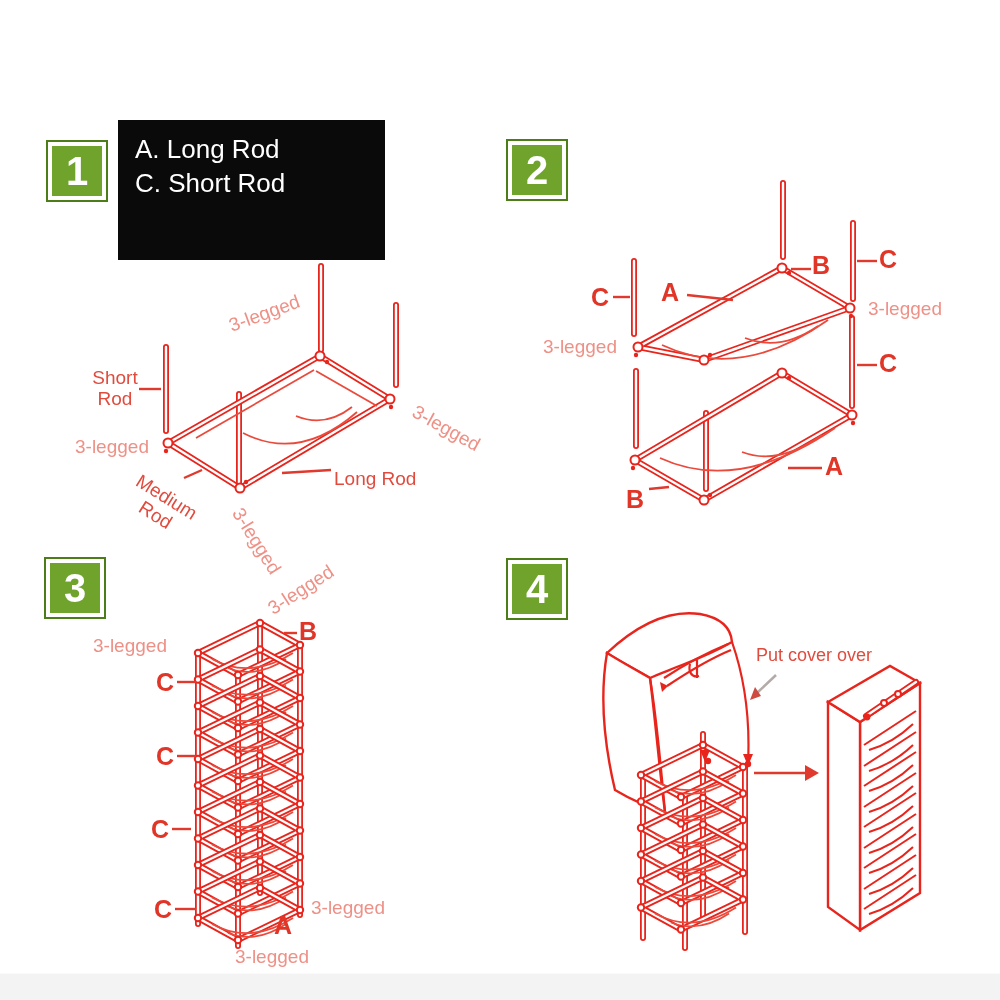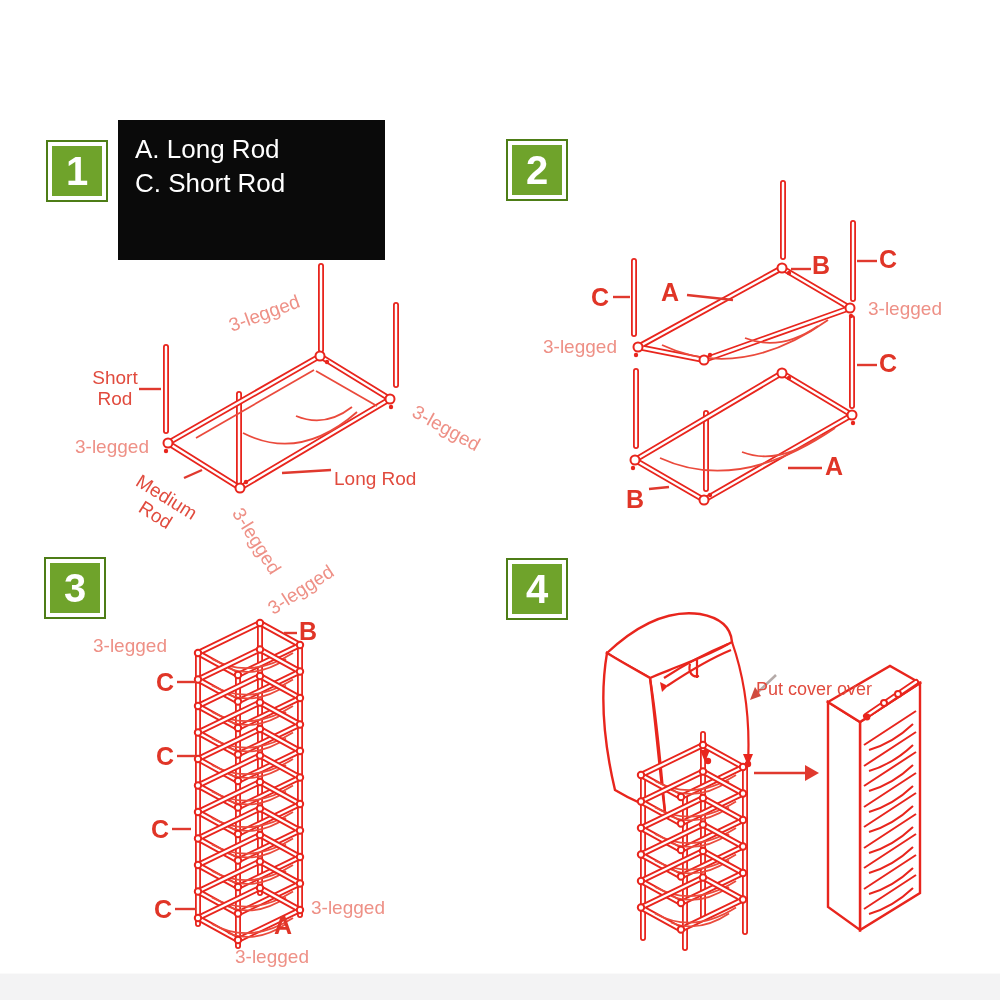--- a/index.html
+++ b/index.html
@@ -291,16 +291,16 @@
   <span class="lab abc" style="left:299px;top:617px;">B</span>
   <span class="lab leg3" style="left:93px;top:635px;">3-legged</span>
   <span class="lab abc" style="left:156px;top:668px;">C</span>
   <span class="lab abc" style="left:156px;top:742px;">C</span>
   <span class="lab abc" style="left:151px;top:815px;">C</span>
   <span class="lab abc" style="left:154px;top:895px;">C</span>
   <span class="lab abc" style="left:274px;top:911px;">A</span>
   <span class="lab leg3" style="left:311px;top:897px;">3-legged</span>
   <span class="lab leg3" style="left:235px;top:946px;">3-legged</span>
 
-  <span class="lab rod" style="left:756px;top:645px;font-size:18px;margin-top:34px;">Put cover over</span>
+  <span class="lab rod" style="left:756px;top:645px;font-size:18px;">Put cover over</span>
 
   <div class="footer-band"></div>
 </div>
 
 </body></html>

